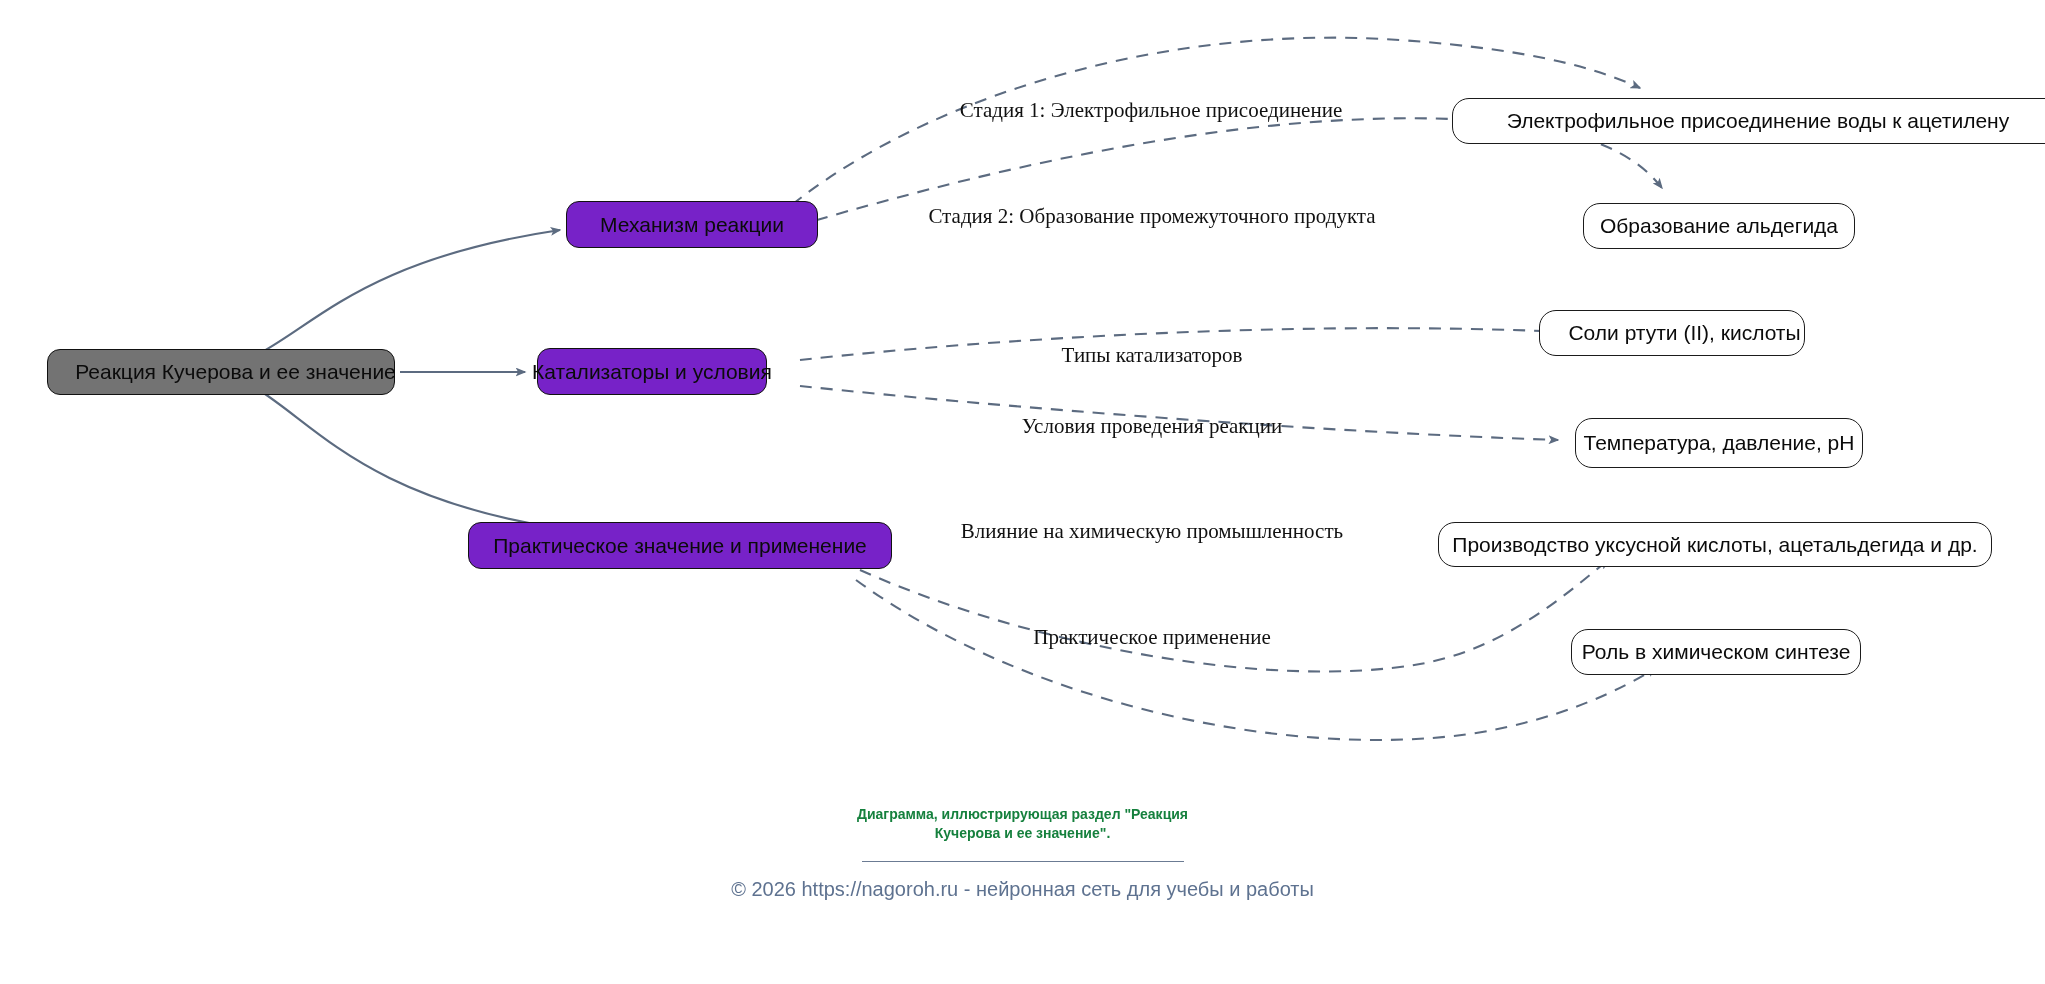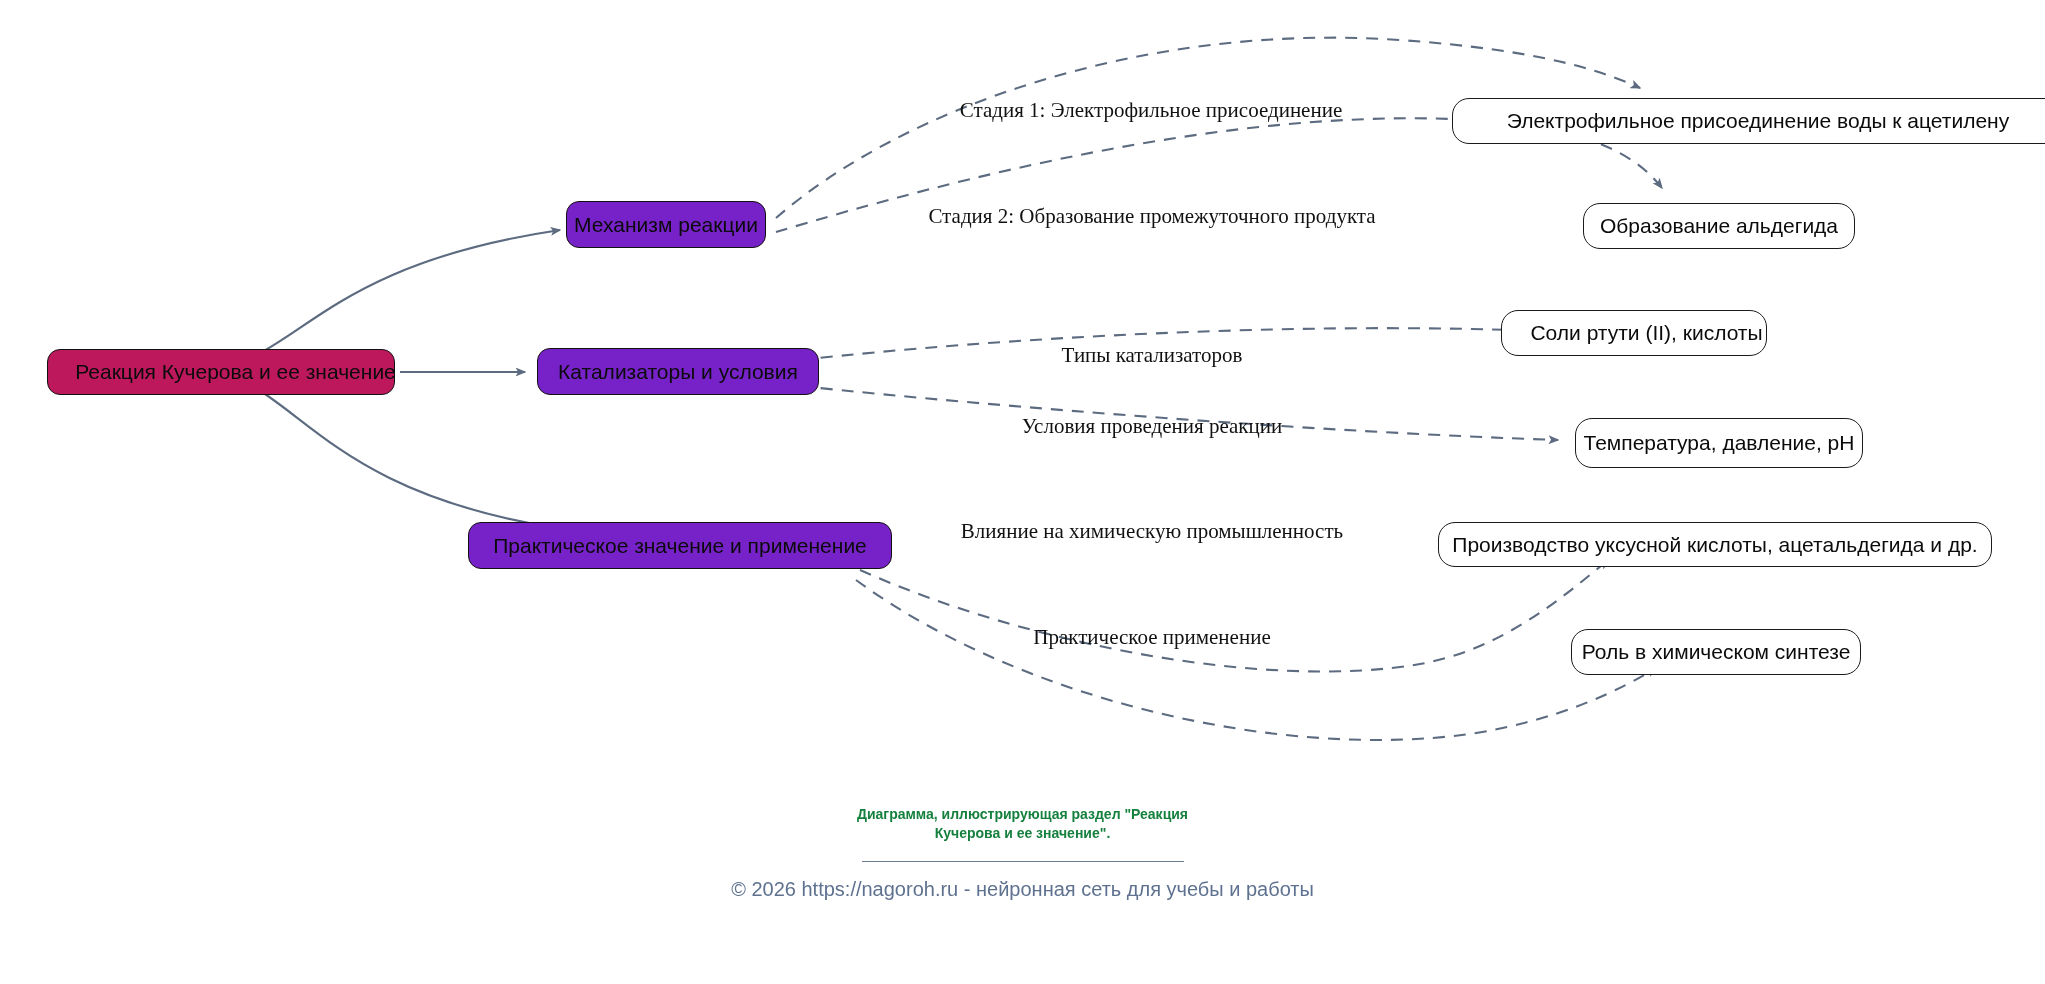--- a/index.html
+++ b/index.html
@@ -35,21 +35,21 @@
     display: flex;
     align-items: center;
     justify-content: center;
     white-space: nowrap;
     border-radius: 14px;
     font-family: "Liberation Sans", sans-serif;
     color: #0b0b0b;
   }
 
   .node-root {
-    background: #be185d;
+    background: #737373;
     border: 1.6px solid #111111;
     font-size: 21px;
     border-radius: 13px;
     padding-left: 29px;
   }
 
   .node-branch {
     background: #7722c8;
     border: 1.6px solid #111111;
     font-size: 21px;
@@ -134,41 +134,41 @@
 
     <path d="M 860,570 C 1030,646 1270,690 1420,664 C 1500,650 1560,600 1608,560" fill="none" stroke="#5c6b80" stroke-width="2.1" stroke-dasharray="12 9" marker-end="url(#arrow-dash)"></path>
 
     <path d="M 856,580 C 1020,700 1280,760 1470,734 C 1560,720 1620,690 1656,668" fill="none" stroke="#5c6b80" stroke-width="2.1" stroke-dasharray="12 9" marker-end="url(#arrow-dash)"></path>
   </svg>
 
   <div class="node node-root" style="left:47px; top:349px; width:348px; height:46px;">
     <span>Реакция Кучерова и ее значение</span>
   </div>
 
-  <div class="node node-branch" style="left:566px; top:201px; width:200px; height:47px;">
+  <div class="node node-branch" style="left:566px; top:201px; width:252px; height:47px;">
     <span>Механизм реакции</span>
   </div>
 
-  <div class="node node-branch" style="left:537px; top:348px; width:282px; height:47px;">
+  <div class="node node-branch" style="left:537px; top:348px; width:230px; height:47px;">
     <span>Катализаторы и условия</span>
   </div>
 
   <div class="node node-branch" style="left:468px; top:522px; width:424px; height:47px;">
     <span>Практическое значение и применение</span>
   </div>
 
   <div class="node node-leaf" style="left:1452px; top:98px; width:612px; height:46px;justify-content:center;">
     <span>Электрофильное присоединение воды к ацетилену</span>
   </div>
 
   <div class="node node-leaf" style="left:1583px; top:203px; width:272px; height:46px;">
     <span>Образование альдегида</span>
   </div>
 
-  <div class="node node-leaf" style="left:1501px; top:310px; width:266px; height:46px;padding-left:25px;">
+  <div class="node node-leaf" style="left:1539px; top:310px; width:266px; height:46px;padding-left:25px;">
     <span>Соли ртути (II), кислоты</span>
   </div>
 
   <div class="node node-leaf" style="left:1575px; top:418px; width:288px; height:50px;">
     <span>Температура, давление, pH</span>
   </div>
 
   <div class="node node-leaf" style="left:1438px; top:522px; width:554px; height:45px;">
     <span>Производство уксусной кислоты, ацетальдегида и др.</span>
   </div>

